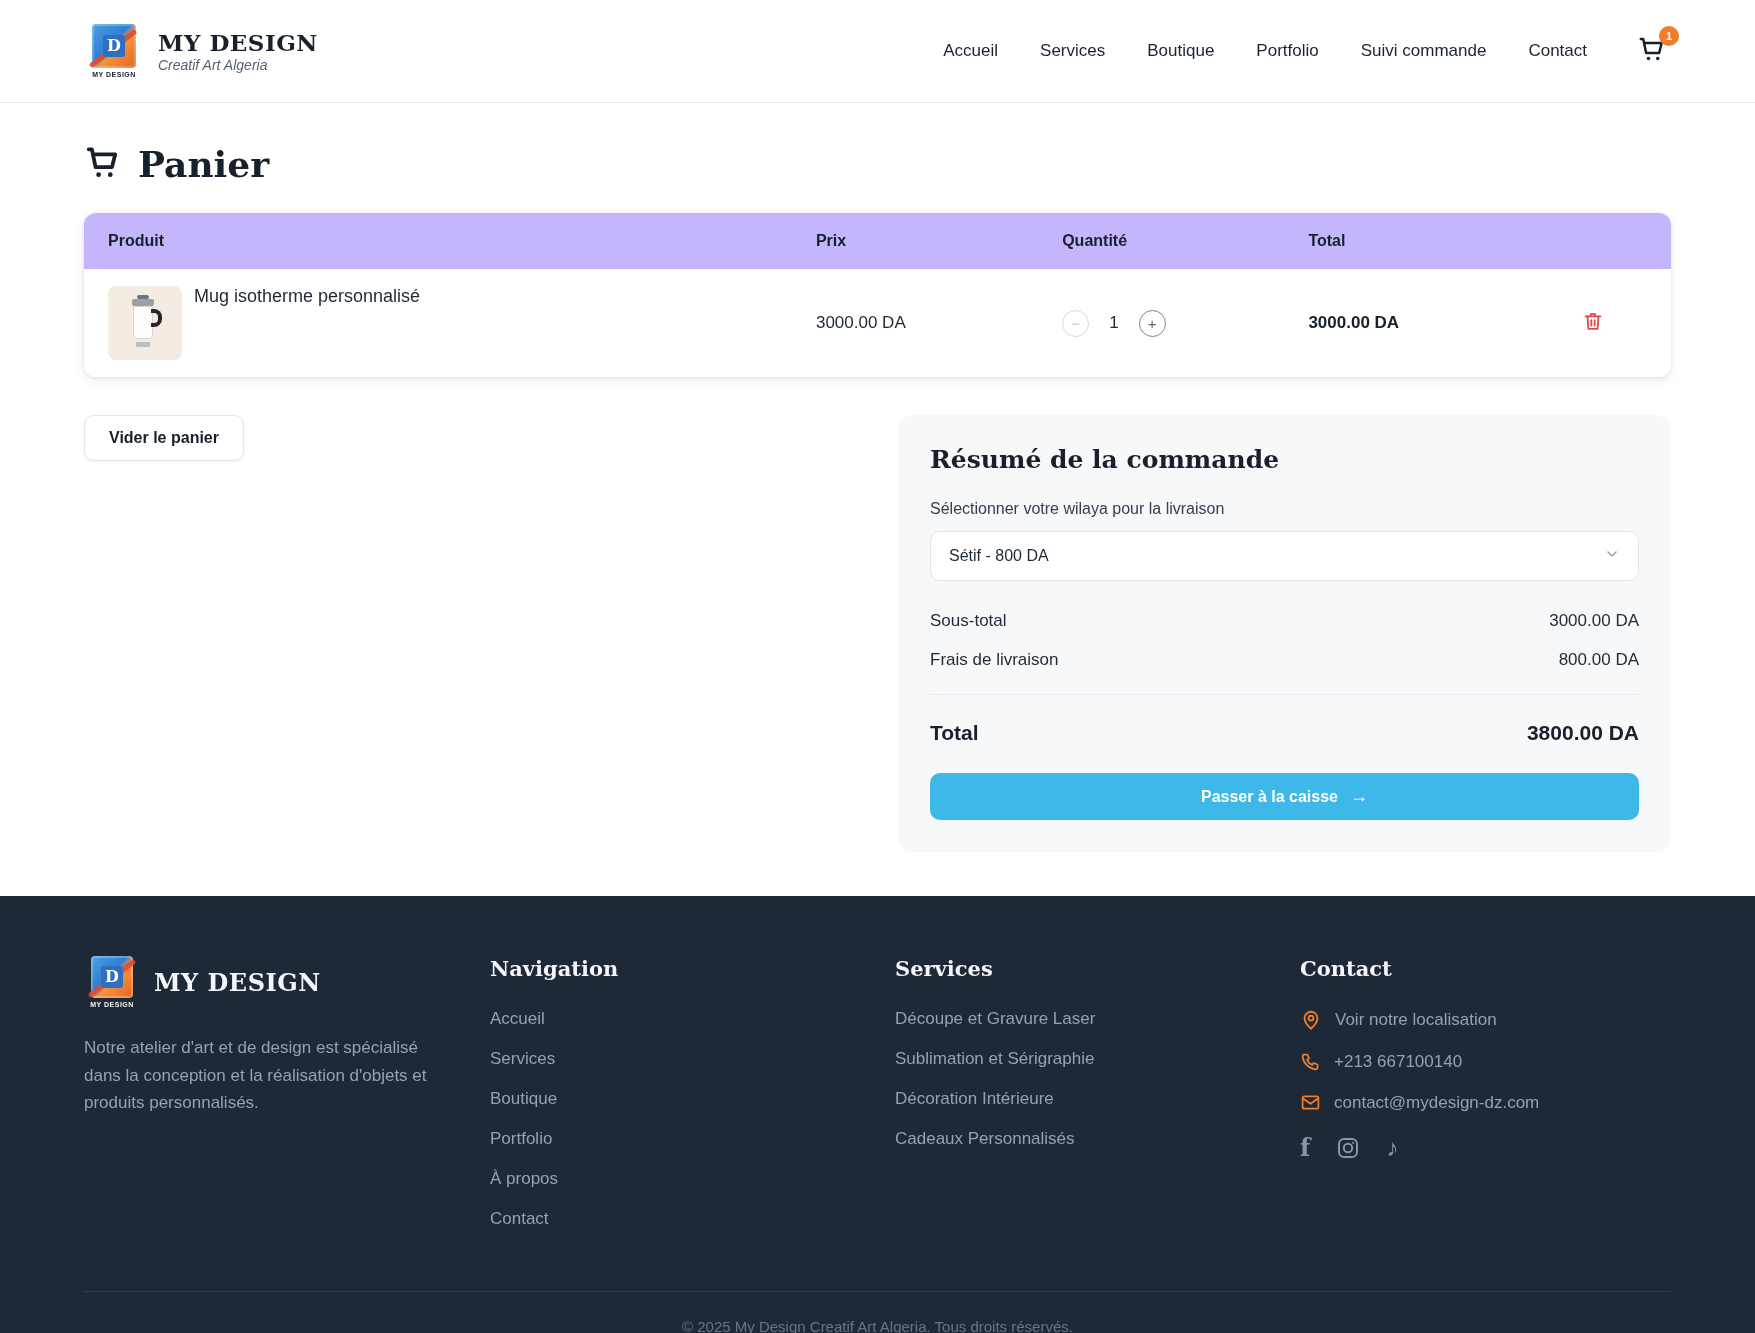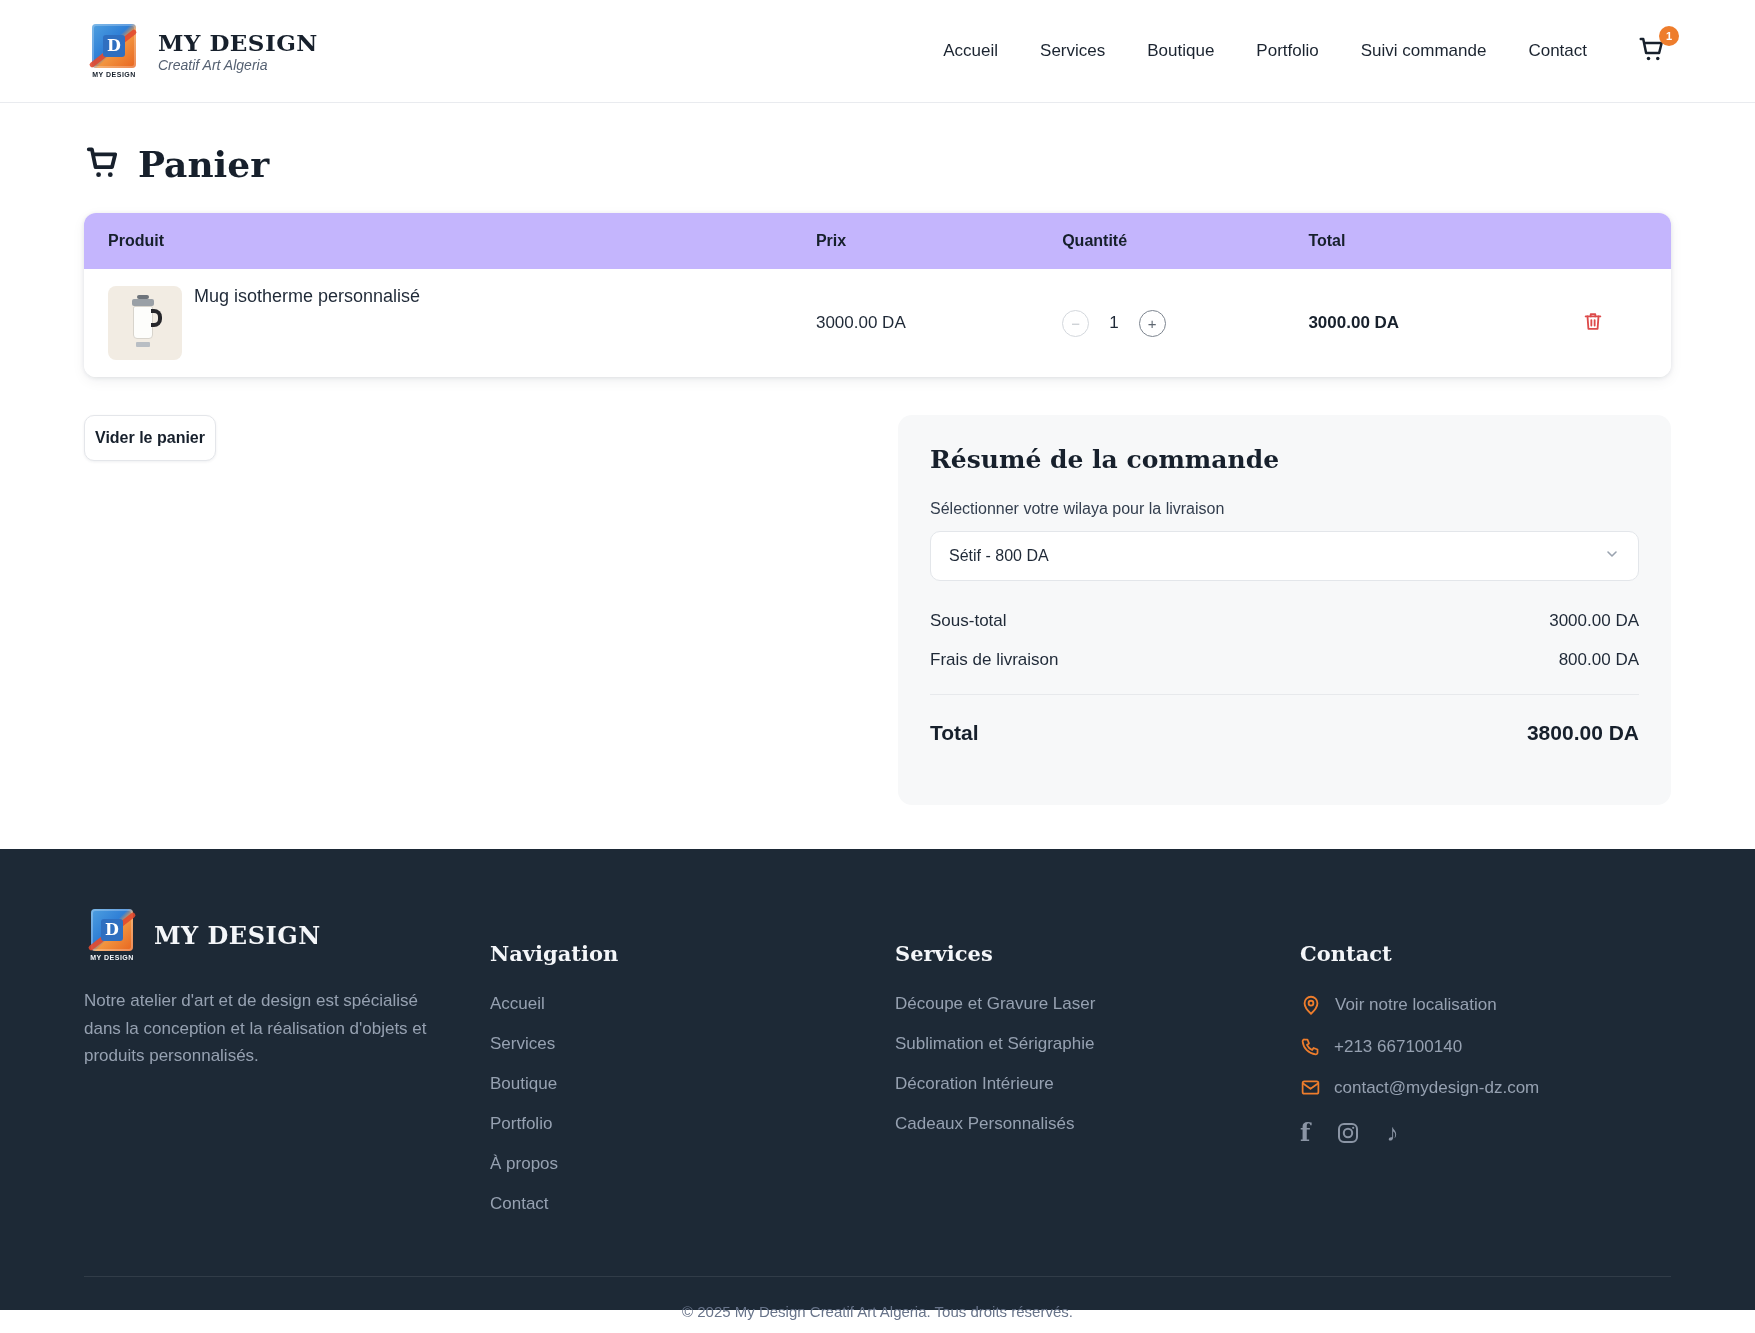--- a/index.html
+++ b/index.html
@@ -84,21 +84,21 @@
   .qty-btn {
     width:27px; height:27px; border-radius:50%; background:#fff; cursor:pointer;
     display:flex; align-items:center; justify-content:center; font-size:15px; line-height:1;
   }
   .qty-minus { border:1.5px solid #d4d8dd; color:#c2c7cd; }
   .qty-plus  { border:1.5px solid #7d858f; color:#5f6771; }
   .trash-cell { display:flex; justify-content:center; cursor:pointer; }
 
   .below-row { display:flex; justify-content:space-between; align-items:flex-start; margin-top:38px; }
   .clear-btn {
-    background:#fff; border:1px solid #e4e6ea; border-radius:10px; padding:13px 10px;
+    background:#fff; border:1px solid #e4e6ea; border-radius:10px; padding:13px 24px;
     font-size:16px; font-weight:600; color:#17202c; cursor:pointer;
     box-shadow:0 1px 3px rgba(20,30,50,.07); font-family:inherit;
   }
 
   .summary-card { width:773px; background:#f7f8f9; border-radius:14px; padding:30px 32px 32px; }
   .summary-title { font-size:25px; font-weight:bold; color:#17202c; margin-bottom:26px; }
   .wilaya-label { font-size:16px; color:#333e4e; margin-bottom:13px; }
   .wilaya-select {
     height:50px; background:#fff; border:1px solid #e3e6ea; border-radius:10px;
     display:flex; align-items:center; justify-content:space-between; padding:0 18px;
@@ -116,21 +116,21 @@
     display:flex; align-items:center; justify-content:center; gap:12px;
   }
   .checkout-arrow { font-size:18px; }
 
   
   .footer { margin-top:44px; background:#1d2936; color:#96a1b1; padding:60px 84px 0; height:461px; }
   .footer-grid { display:grid; grid-template-columns:406px 405px 405px 371px; }
   .f-brand-row { display:flex; align-items:center; gap:14px; }
   .f-brand-name { font-size:24px; font-weight:bold; color:#f4f6f9; letter-spacing:.5px; }
   .f-desc { margin-top:26px; font-size:17px; line-height:1.62; color:#96a1b1; max-width:370px; }
-  .f-title { font-size:21px; font-weight:bold; color:#f4f6f9; margin-bottom:28px;margin-top:32px; }
+  .f-title { font-size:21px; font-weight:bold; color:#f4f6f9; margin-bottom:28px; }
   .f-link { display:block; font-size:17px; color:#96a1b1; margin-bottom:20px; cursor:pointer; }
   .contact-line { display:flex; gap:13px; font-size:17px; color:#96a1b1; margin-bottom:20px; align-items:flex-start; }
   .contact-line.link { cursor:pointer; align-items:center; }
   .addr-dot { width:9px; height:9px; border-radius:2px; background:#ee7d2c; margin-top:8px; flex:none; }
   .contact-icon { flex:none; display:flex; align-items:center; }
   .address-text { line-height:1.55; }
   .social-row { display:flex; gap:26px; margin-top:10px; align-items:center; }
   .social { color:#8b95a5; cursor:pointer; display:flex; align-items:center; }
   .fb-glyph { font-size:24px; font-weight:bold; font-family:"DejaVu Serif",serif; }
   .tiktok-glyph { font-size:24px; }
@@ -253,20 +253,24 @@
         <div class="sum-value">800.00 DA</div>
       </div>
 
       <div class="sum-divider"></div>
 
       <div class="total-row">
         <div class="total-label">Total</div>
         <div class="total-value">3800.00 DA</div>
       </div>
 
+      <button class="checkout-btn">
+        <span>Passer à la caisse</span>
+        <span class="checkout-arrow">→</span>
+      </button>
     </div>
   </div>
 </div>
 
 <div class="footer">
   <div class="footer-grid">
 
     <div>
       <div class="f-brand-row">
         <div class="logo-wrap" style="width:56px">

